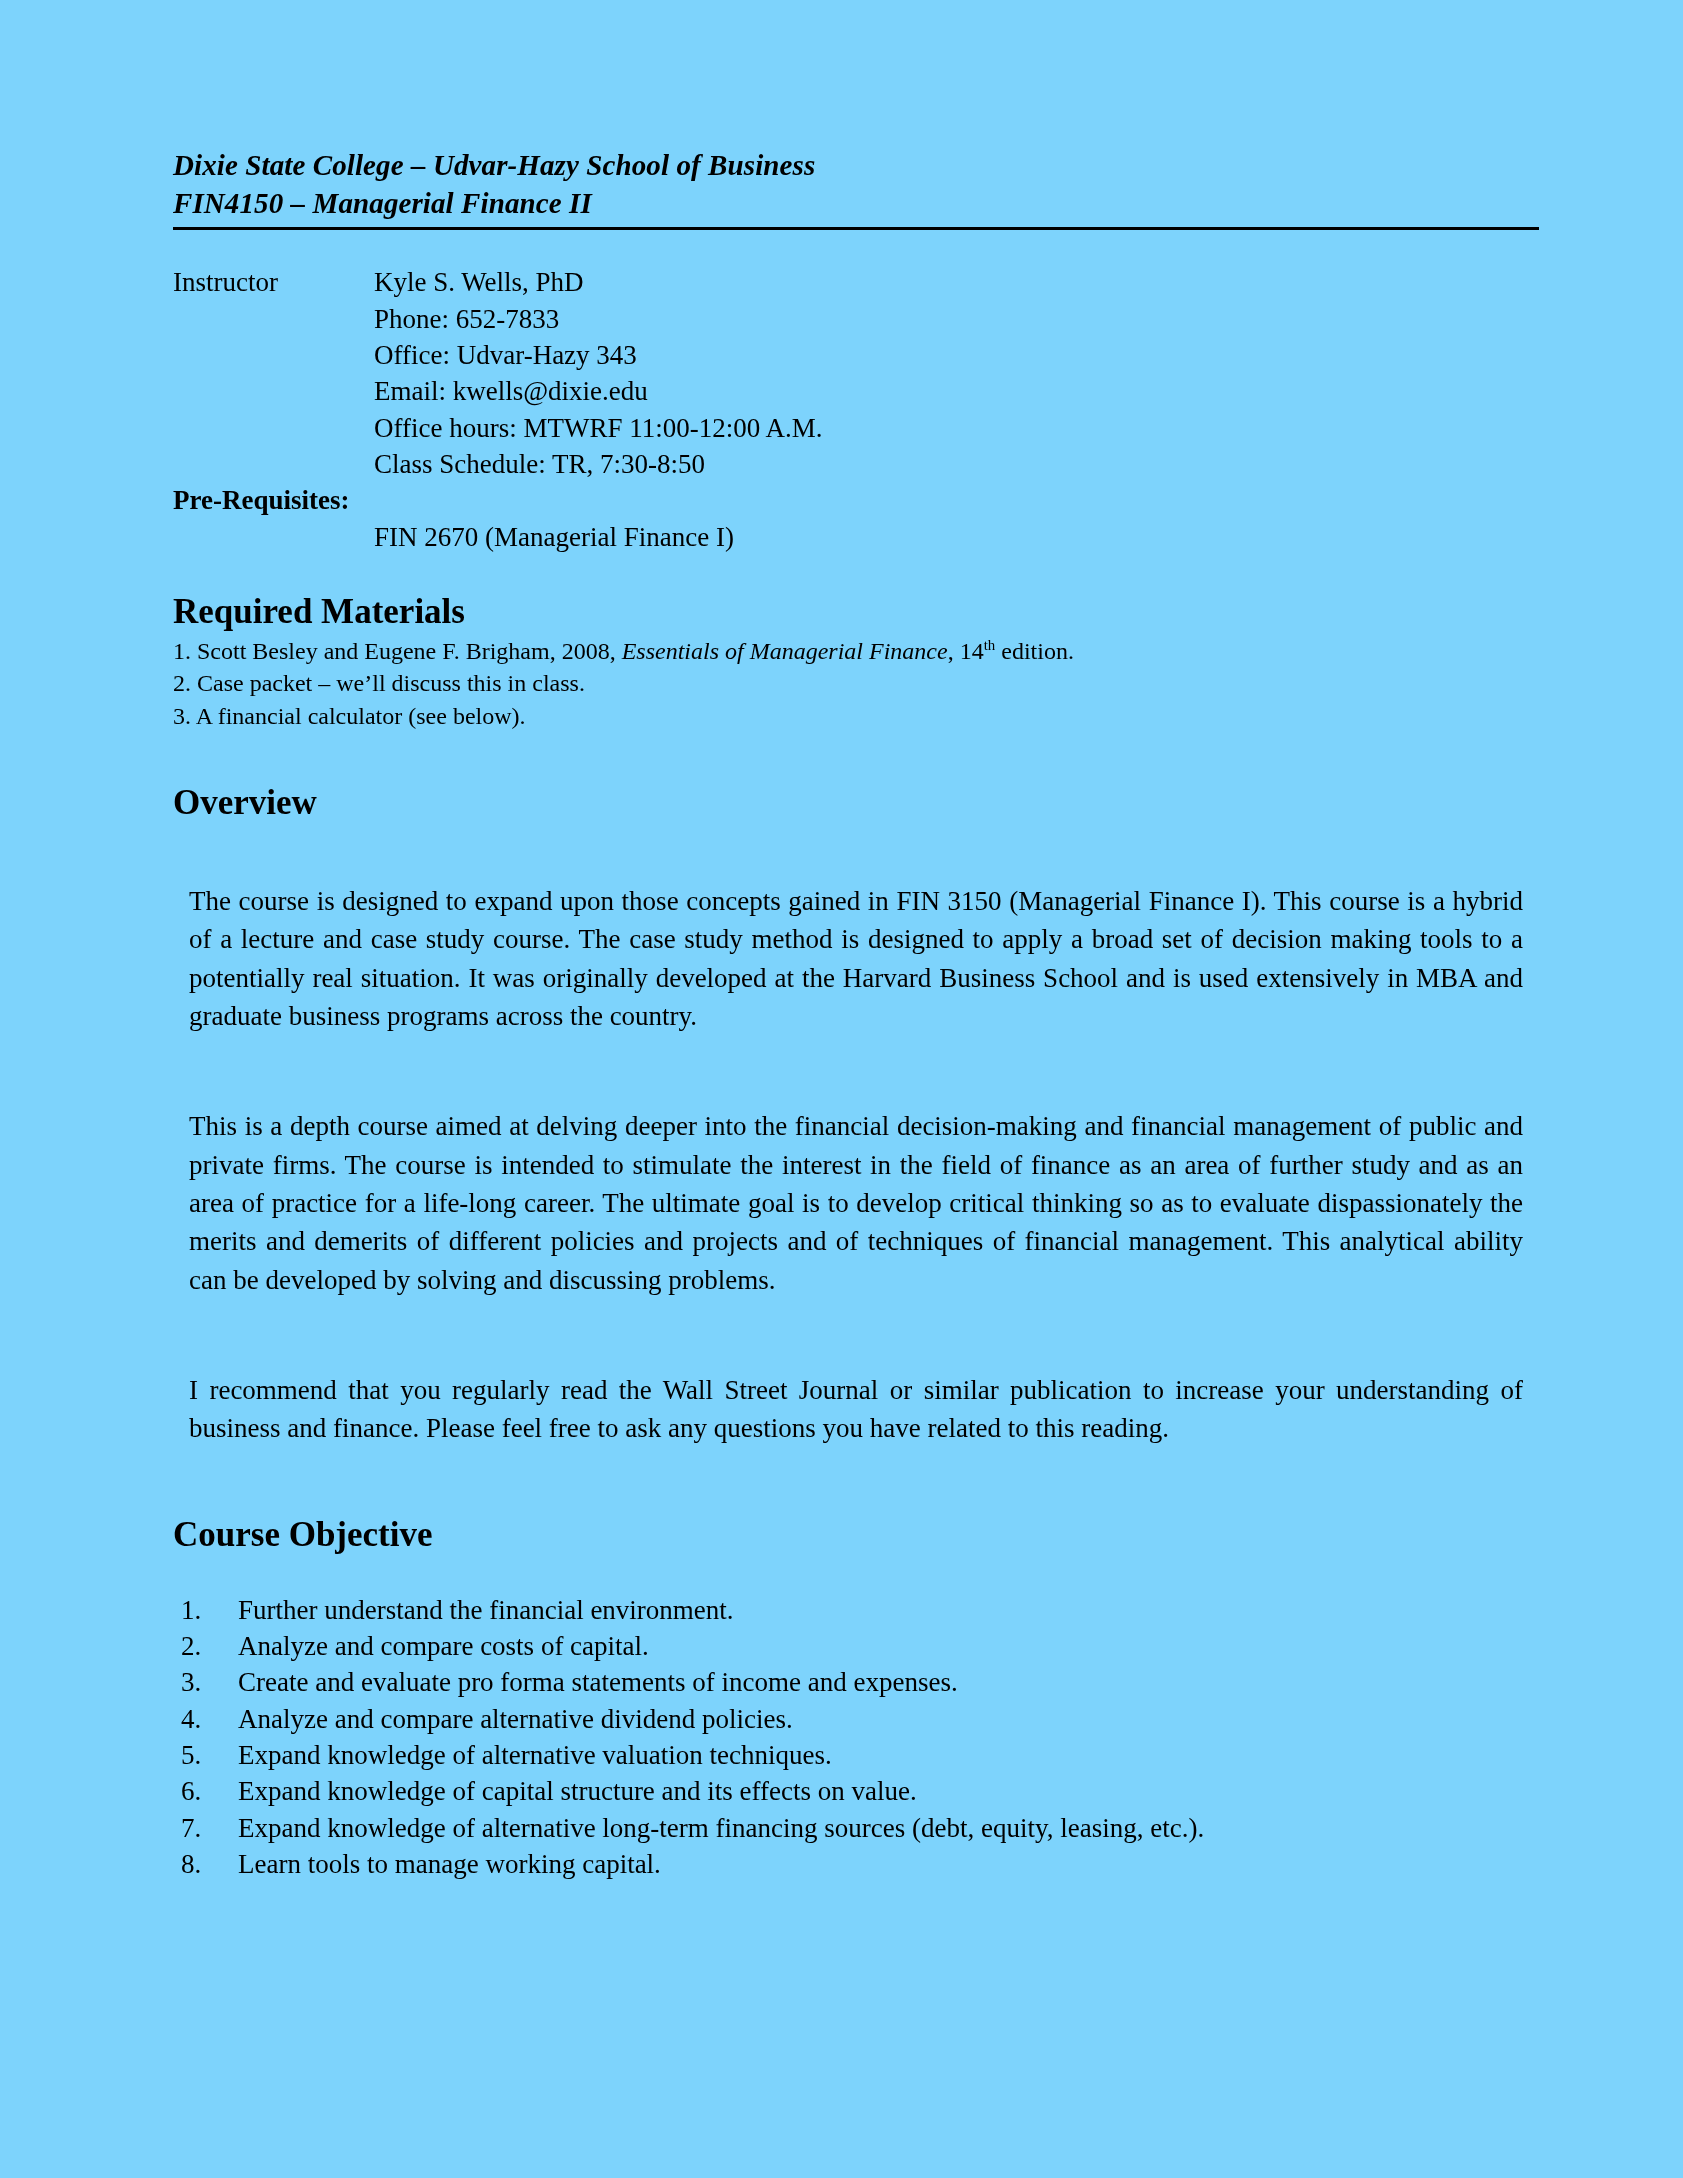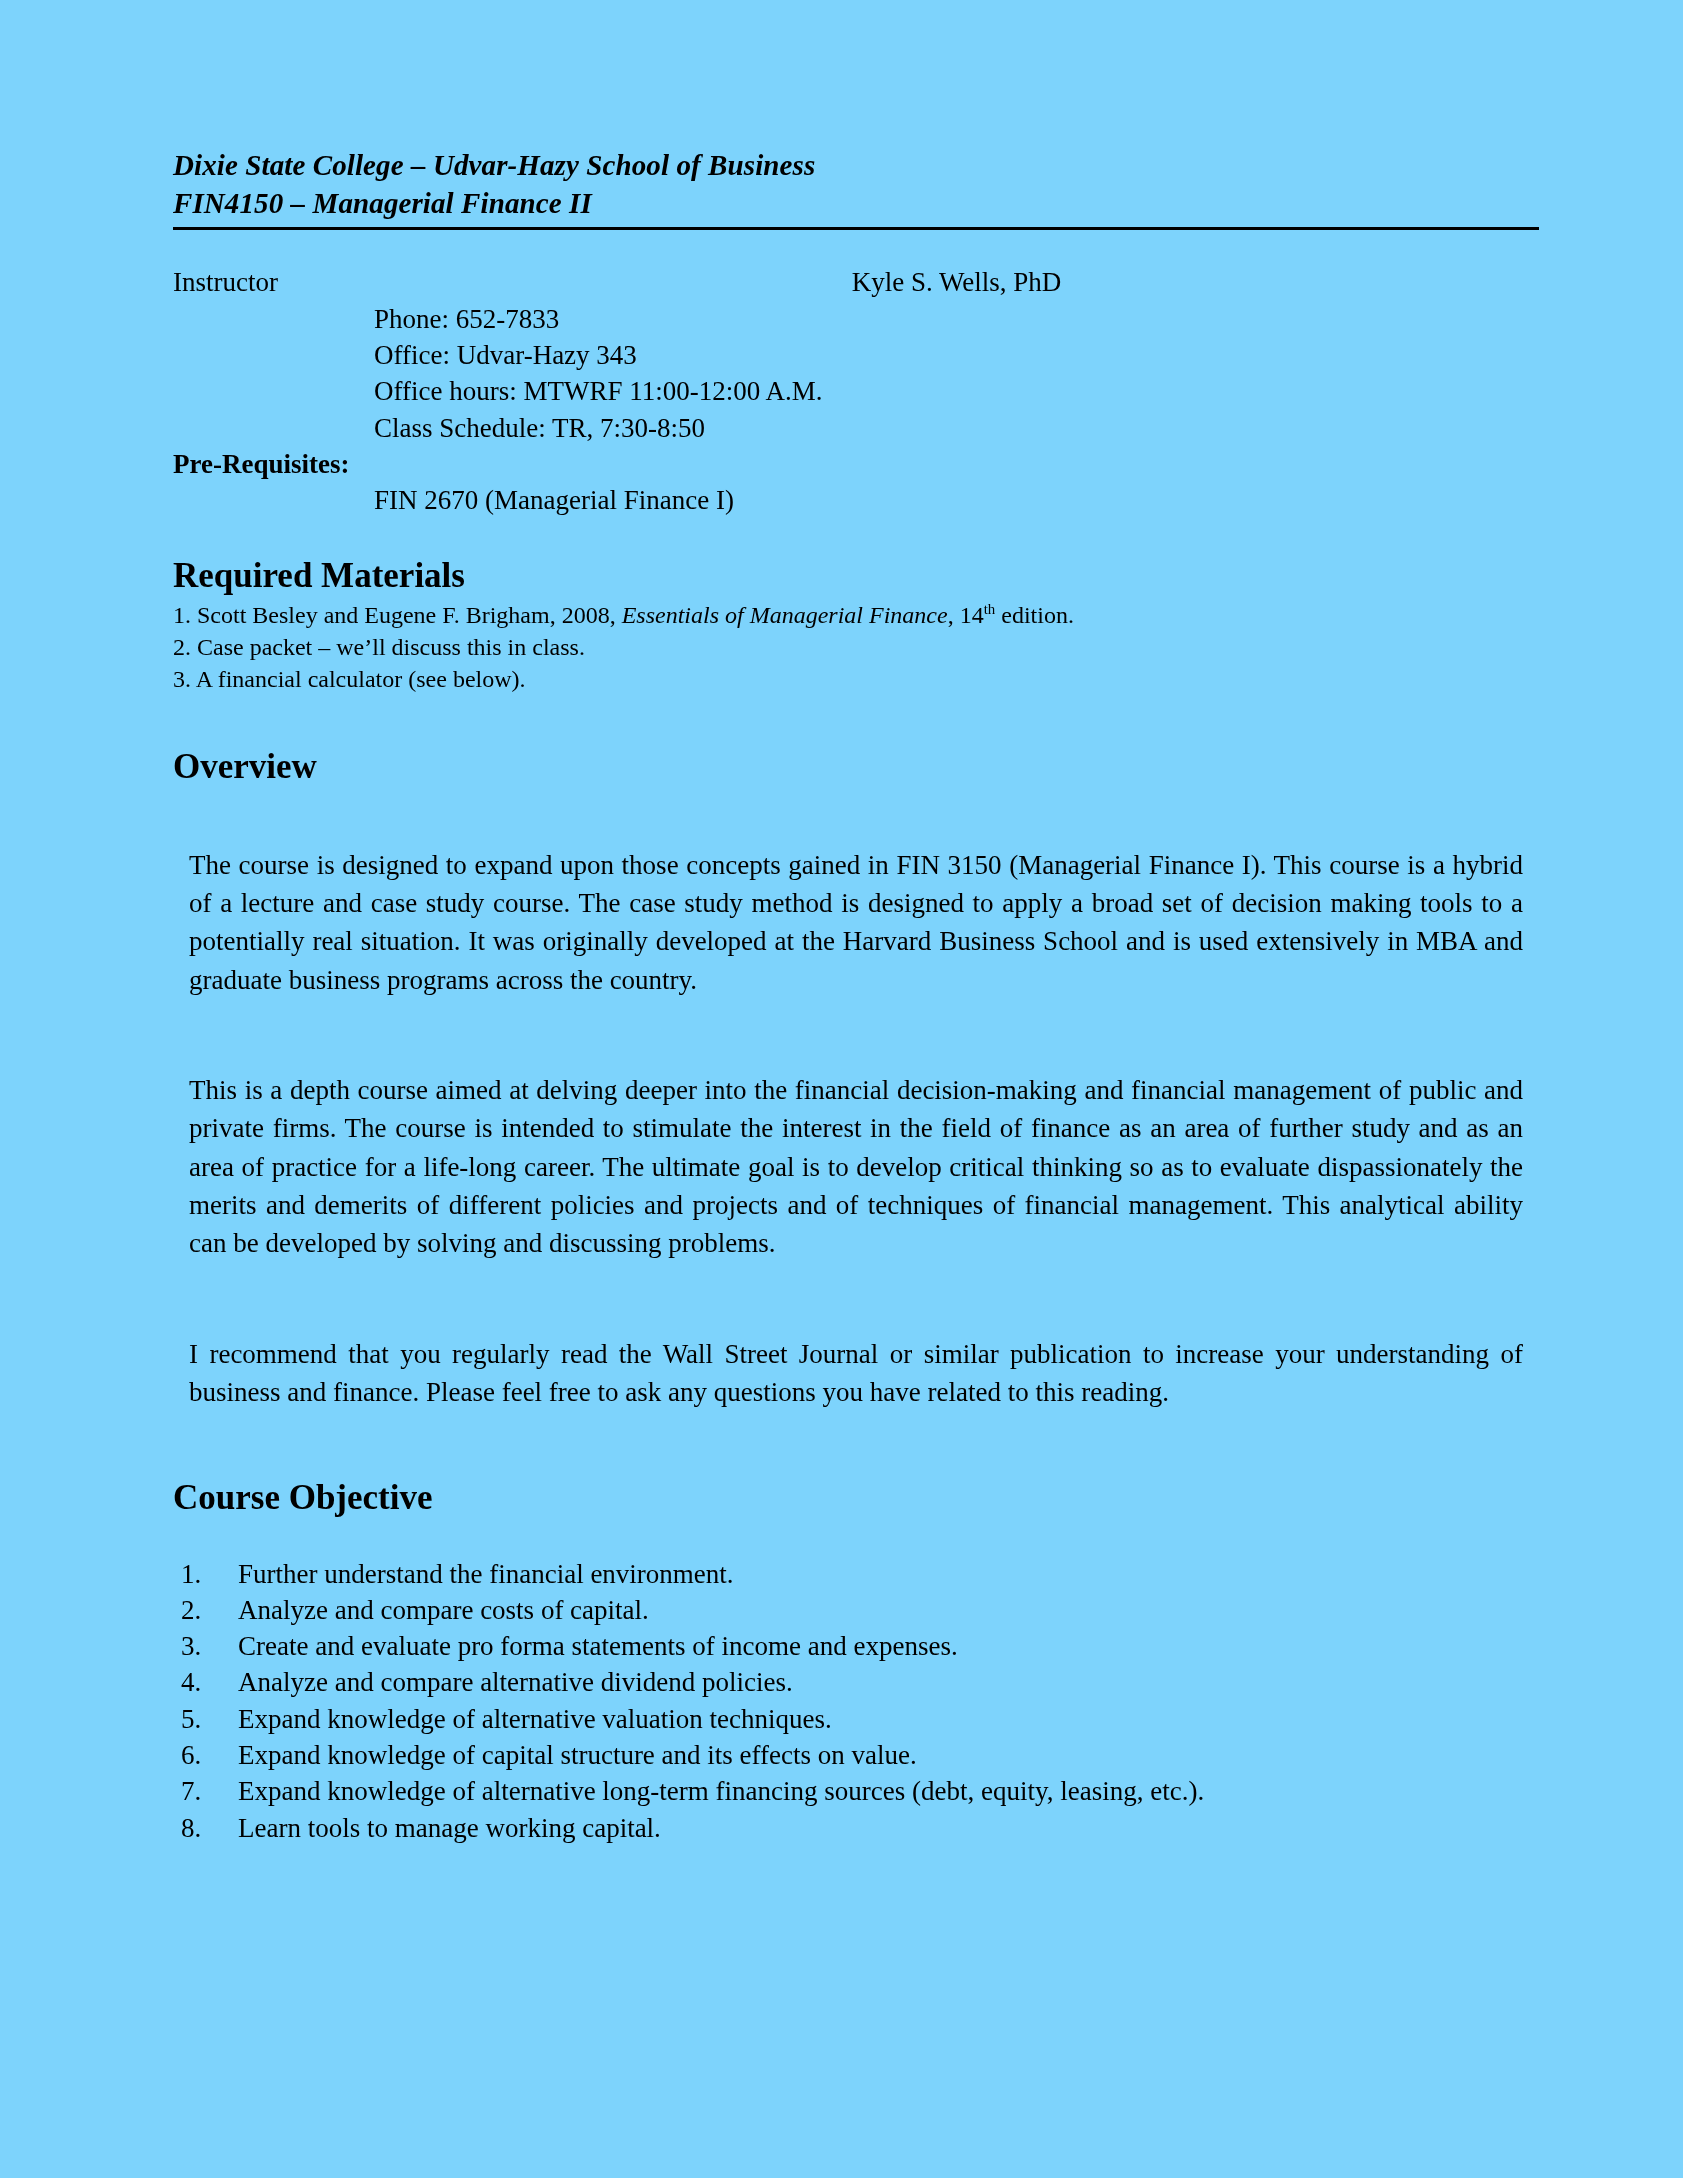--- a/index.html
+++ b/index.html
@@ -65,21 +65,20 @@
     align-items: flex-start;
   }
   .info-label {
     font-weight: normal;
     width: 201px;
     flex: 0 0 201px;
   }
   .info-value {
     flex: 1 1 auto;
     white-space: nowrap;
-    text-align: center;
   }
   .info-indent {
     padding-left: 201px;
     white-space: nowrap;
   }
   .label-standalone {
     font-weight: bold;
   }
 
   
@@ -142,20 +141,21 @@
 
     <div class="spacer-md"></div>
 
     <div class="info-block">
       <div class="info-row">
         <div class="info-label">Instructor</div>
         <div class="info-value">Kyle S. Wells, PhD</div>
       </div>
       <div class="info-indent">Phone:  652-7833</div>
       <div class="info-indent">Office:  Udvar-Hazy 343</div>
+      <div class="info-indent">Email: kwells@dixie.edu</div>
       <div class="info-indent">Office hours: MTWRF 11:00-12:00 A.M.</div>
       <div class="info-indent">Class Schedule: TR, 7:30-8:50</div>
     </div>
 
     <div class="info-block">
       <div class="label-standalone">Pre-Requisites:</div>
       <div class="info-indent">FIN 2670 (Managerial Finance I)</div>
     </div>
 
     <div class="spacer-md"></div>

